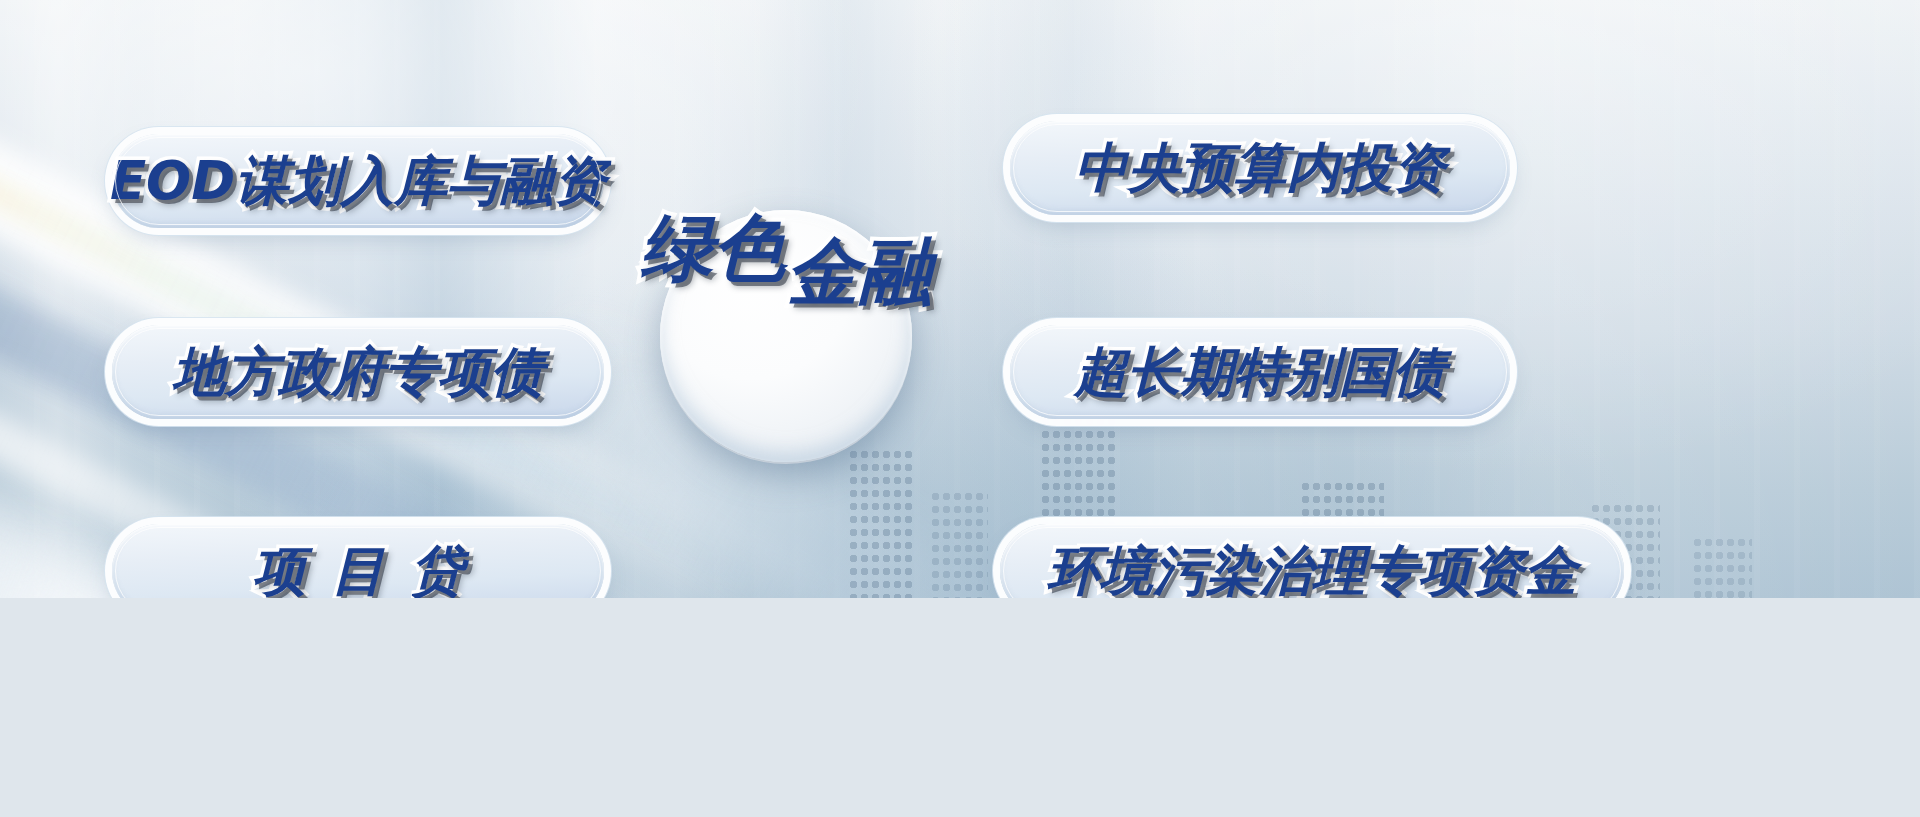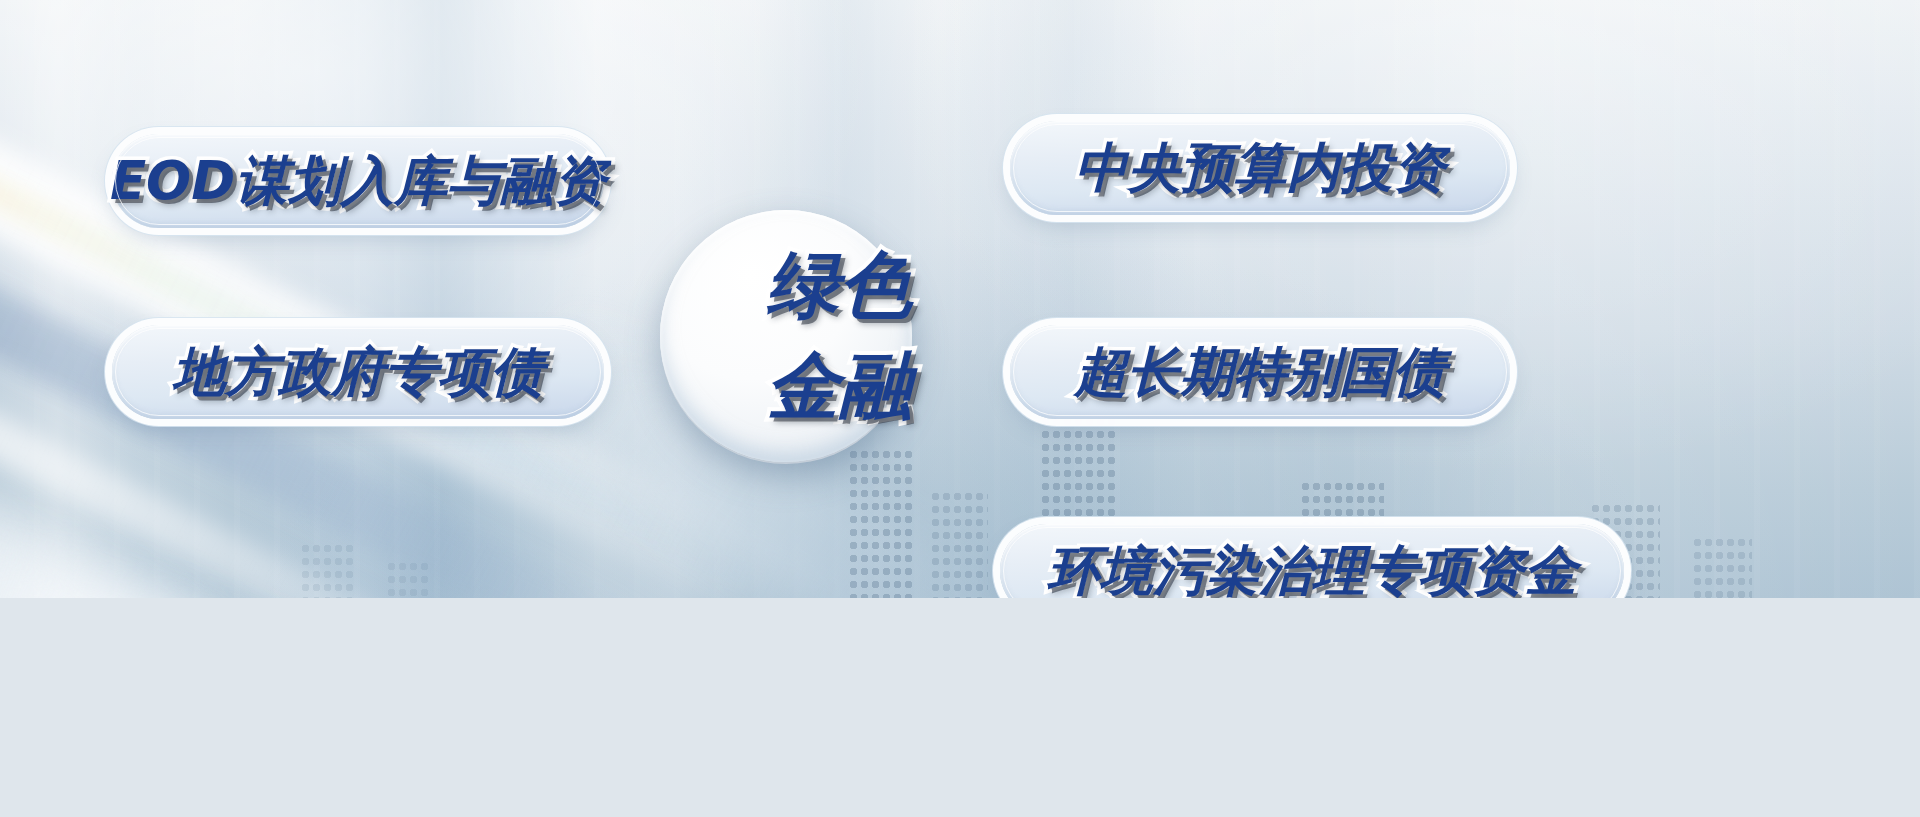--- a/index.html
+++ b/index.html
@@ -153,21 +153,21 @@
   .circle{
     position:absolute;
     width:252px;height:252px;border-radius:50%;
     background:
       radial-gradient(circle at 36% 26%, #ffffff 0%, #fbfcfd 42%, #eef2f6 72%, #e1e8ef 100%);
     box-shadow:
       0 14px 34px rgba(80,110,140,0.42),
       0 2px 0 rgba(255,255,255,.9),
       inset 0 3px 5px rgba(255,255,255,1),
       inset 0 -10px 18px rgba(175,196,216,0.55);
-    display:flex;flex-direction:column;align-items:flex-end;justify-content:center;
+    display:flex;flex-direction:row;align-items:flex-start;justify-content:center;
   }
   .circle .cn{font-size:73px;-webkit-text-stroke:8px #ffffff;}
   .circle .l2{margin-top:24px;}
 </style>
 </head>
 <body>
 
 <div id="stage">
 
   <div class="bg-base"></div>
@@ -198,20 +198,23 @@
   </div>
 
   <div class="pill" style="left:112px;top:134px;width:492px;height:94px;">
     <span class="cn">EOD谋划入库与融资</span>
   </div>
 
   <div class="pill" style="left:112px;top:325px;width:492px;height:94px;">
     <span class="cn">地方政府专项债</span>
   </div>
 
+  <div class="pill sparse" style="left:112px;top:524px;width:492px;height:94px;">
+    <span class="cn">项目贷</span>
+  </div>
 
   <div class="pill" style="left:1010px;top:121px;width:500px;height:94px;">
     <span class="cn">中央预算内投资</span>
   </div>
 
   <div class="pill" style="left:1010px;top:325px;width:500px;height:94px;">
     <span class="cn">超长期特别国债</span>
   </div>
 
   <div class="pill" style="left:1000px;top:524px;width:624px;height:94px;justify-content:center;">

